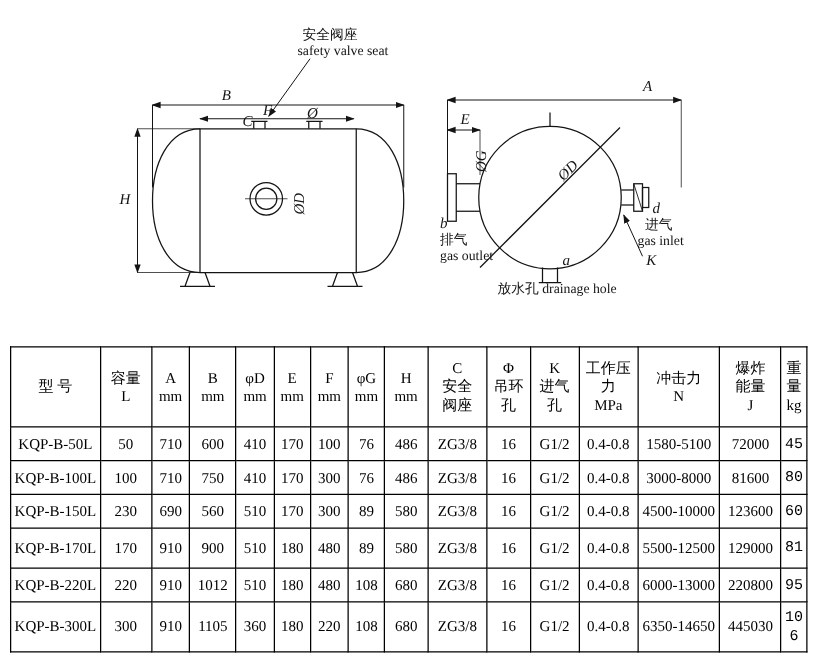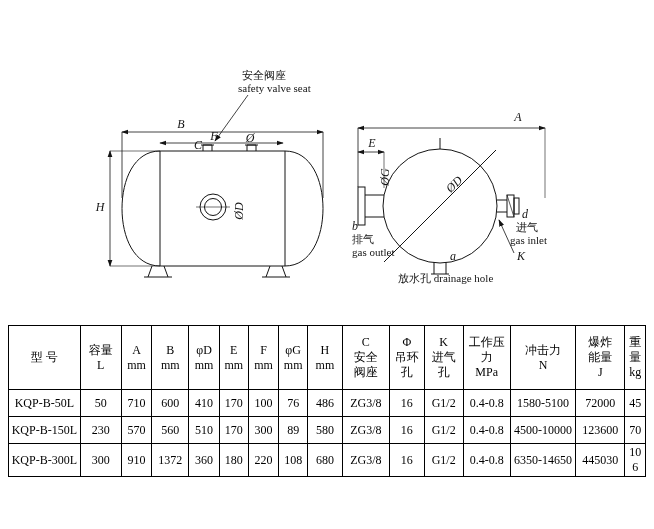--- a/index.html
+++ b/index.html
@@ -4,21 +4,21 @@
 <style>
   * { box-sizing: border-box; }
   html, body { margin: 0; padding: 0; }
   body {
     width: 654px; height: 529px;
     background: #ffffff;
     font-family: "Liberation Serif", serif;
     position: relative;
     overflow: hidden;
   }
-  .stage { position: absolute; inset: 0; margin-top: 48px; }
+  .stage { position: absolute; inset: 0; }
 
   
   svg.drawing { position: absolute; left: 0; top: 0; }
   svg.drawing text { fill: #141414; }
   .dim  { font: italic 12px "Liberation Serif", serif; }
   .lbl  { font: 11px "Liberation Serif", serif; }
 
   
   #spec {
     position: absolute; left: 8px; top: 277px;
@@ -34,21 +34,21 @@
     vertical-align: middle;
     padding: 1px;
     font-weight: normal;
     overflow: hidden;
     line-height: 1.25;
   }
   #spec thead tr { height: 64px; }
   #spec tbody tr { height: 27px; }
   #spec tbody tr:nth-child(4) { height: 32px; }
   #spec tbody tr:nth-child(6) { height: 40px; }
-  #spec td:last-child { word-break: break-all; }
+  #spec td:last-child { word-break: break-all; font-family: Liberation Mono, monospace; }
 
   #spec th:nth-child(1){width:70px}  #spec th:nth-child(2){width:40px}
   #spec th:nth-child(3){width:30px}  #spec th:nth-child(4){width:36px}
   #spec th:nth-child(5){width:30px}  #spec th:nth-child(6){width:28px}
   #spec th:nth-child(7){width:30px}  #spec th:nth-child(8){width:28px}
   #spec th:nth-child(9){width:34px}  #spec th:nth-child(10){width:46px}
   #spec th:nth-child(11){width:34px} #spec th:nth-child(12){width:38px}
   #spec th:nth-child(13){width:46px} #spec th:nth-child(14){width:64px}
   #spec th:nth-child(15){width:48px} #spec th:nth-child(16){width:20px}
 </style>
@@ -233,42 +233,96 @@
           <td>486</td>
           <td>ZG3/8</td>
           <td>16</td>
           <td>G1/2</td>
           <td>0.4-0.8</td>
           <td>1580-5100</td>
           <td>72000</td>
           <td>45</td>
         </tr>
         <tr>
+          <td>KQP-B-100L</td>
+          <td>100</td>
+          <td>710</td>
+          <td>750</td>
+          <td>410</td>
+          <td>170</td>
+          <td>300</td>
+          <td>76</td>
+          <td>486</td>
+          <td>ZG3/8</td>
+          <td>16</td>
+          <td>G1/2</td>
+          <td>0.4-0.8</td>
+          <td>3000-8000</td>
+          <td>81600</td>
+          <td>80</td>
+        </tr>
+        <tr>
           <td>KQP-B-150L</td>
           <td>230</td>
-          <td>570</td>
+          <td>690</td>
           <td>560</td>
           <td>510</td>
           <td>170</td>
           <td>300</td>
           <td>89</td>
           <td>580</td>
           <td>ZG3/8</td>
           <td>16</td>
           <td>G1/2</td>
           <td>0.4-0.8</td>
           <td>4500-10000</td>
           <td>123600</td>
-          <td>70</td>
+          <td>60</td>
+        </tr>
+        <tr>
+          <td>KQP-B-170L</td>
+          <td>170</td>
+          <td>910</td>
+          <td>900</td>
+          <td>510</td>
+          <td>180</td>
+          <td>480</td>
+          <td>89</td>
+          <td>580</td>
+          <td>ZG3/8</td>
+          <td>16</td>
+          <td>G1/2</td>
+          <td>0.4-0.8</td>
+          <td>5500-12500</td>
+          <td>129000</td>
+          <td>81</td>
+        </tr>
+        <tr>
+          <td>KQP-B-220L</td>
+          <td>220</td>
+          <td>910</td>
+          <td>1012</td>
+          <td>510</td>
+          <td>180</td>
+          <td>480</td>
+          <td>108</td>
+          <td>680</td>
+          <td>ZG3/8</td>
+          <td>16</td>
+          <td>G1/2</td>
+          <td>0.4-0.8</td>
+          <td>6000-13000</td>
+          <td>220800</td>
+          <td>95</td>
         </tr>
         <tr>
           <td>KQP-B-300L</td>
           <td>300</td>
           <td>910</td>
-          <td>1372</td>
+          <td>1105</td>
           <td>360</td>
           <td>180</td>
           <td>220</td>
           <td>108</td>
           <td>680</td>
           <td>ZG3/8</td>
           <td>16</td>
           <td>G1/2</td>
           <td>0.4-0.8</td>
           <td>6350-14650</td>

